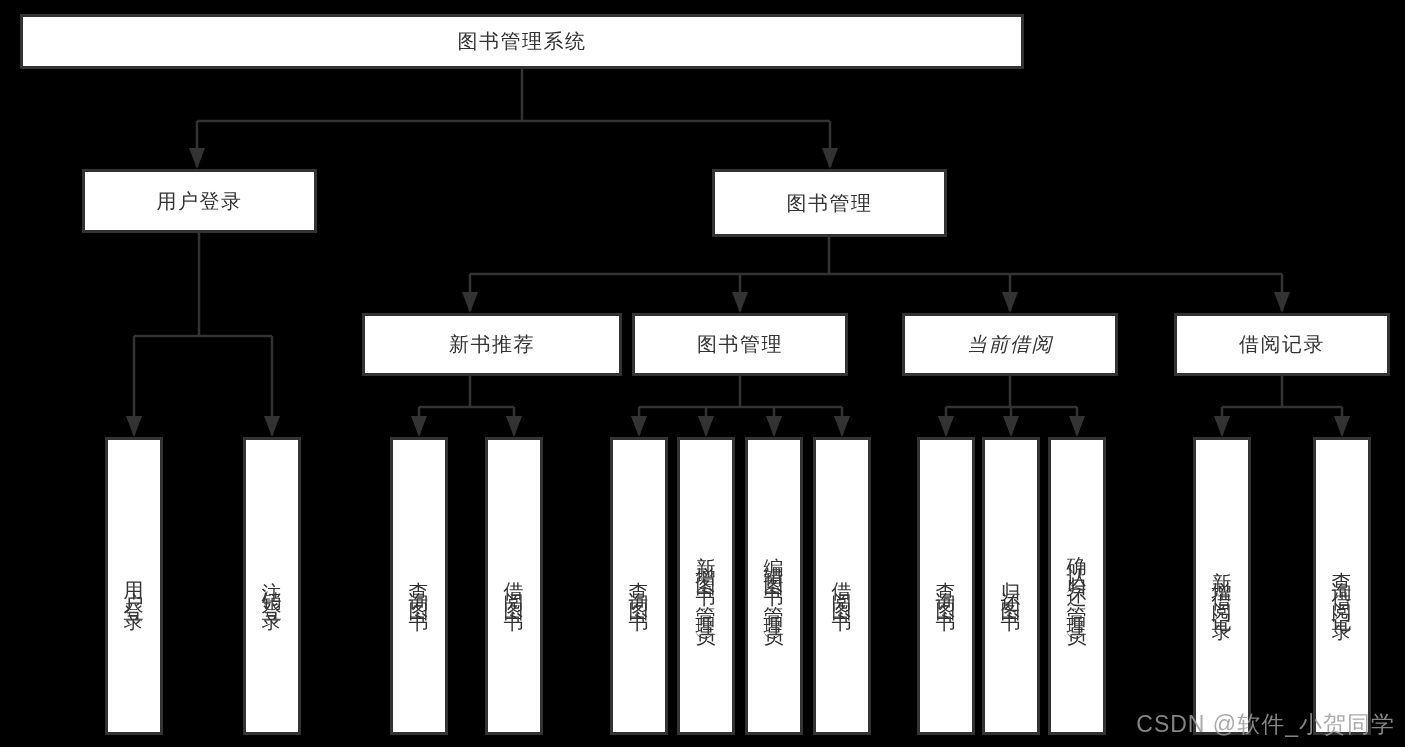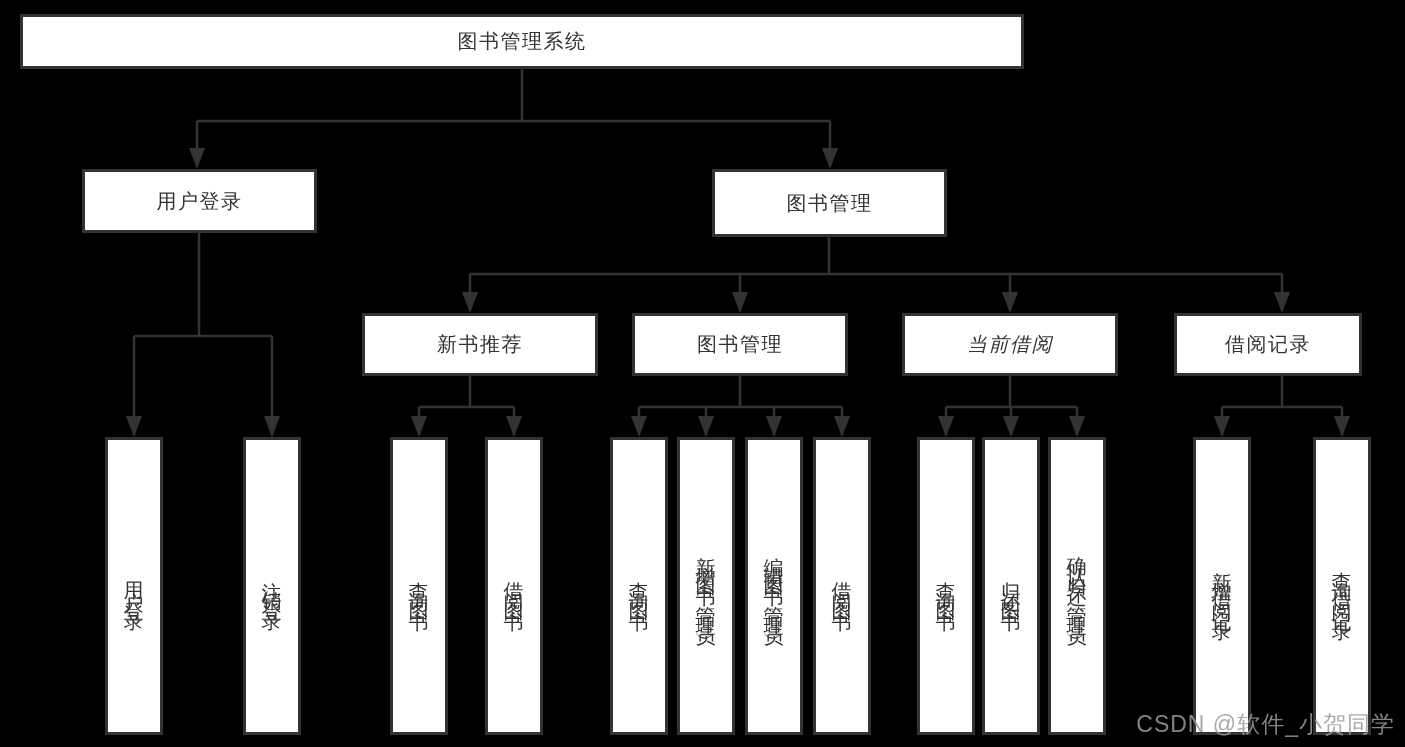--- a/index.html
+++ b/index.html
@@ -123,30 +123,30 @@
     <span class="h-label">图书管理系统</span>
   </div>
 
   <div class="box" style="left:82px; top:169px; width:235px; height:64px;">
     <span class="h-label">用户登录</span>
   </div>
   <div class="box" style="left:712px; top:169px; width:235px; height:68px;">
     <span class="h-label">图书管理</span>
   </div>
 
-  <div class="box" style="left:362px; top:313px; width:236px; height:63px;">
+  <div class="box" style="left:362px; top:313px; width:260px; height:63px;">
     <span class="h-label">新书推荐</span>
   </div>
   <div class="box" style="left:632px; top:313px; width:216px; height:63px;">
     <span class="h-label">图书管理</span>
   </div>
   <div class="box" style="left:902px; top:313px; width:216px; height:63px;font-style:italic;">
     <span class="h-label">当前借阅</span>
   </div>
-  <div class="box" style="left:1174px; top:313px; width:188px; height:63px;">
+  <div class="box" style="left:1174px; top:313px; width:216px; height:63px;">
     <span class="h-label">借阅记录</span>
   </div>
 
   <div class="box" style="left:105px; top:437px; width:58px; height:298px;">
     <span class="v-label">用户登录</span>
   </div>
   <div class="box" style="left:243px; top:437px; width:58px; height:298px;">
     <span class="v-label">注销登录</span>
   </div>
 

